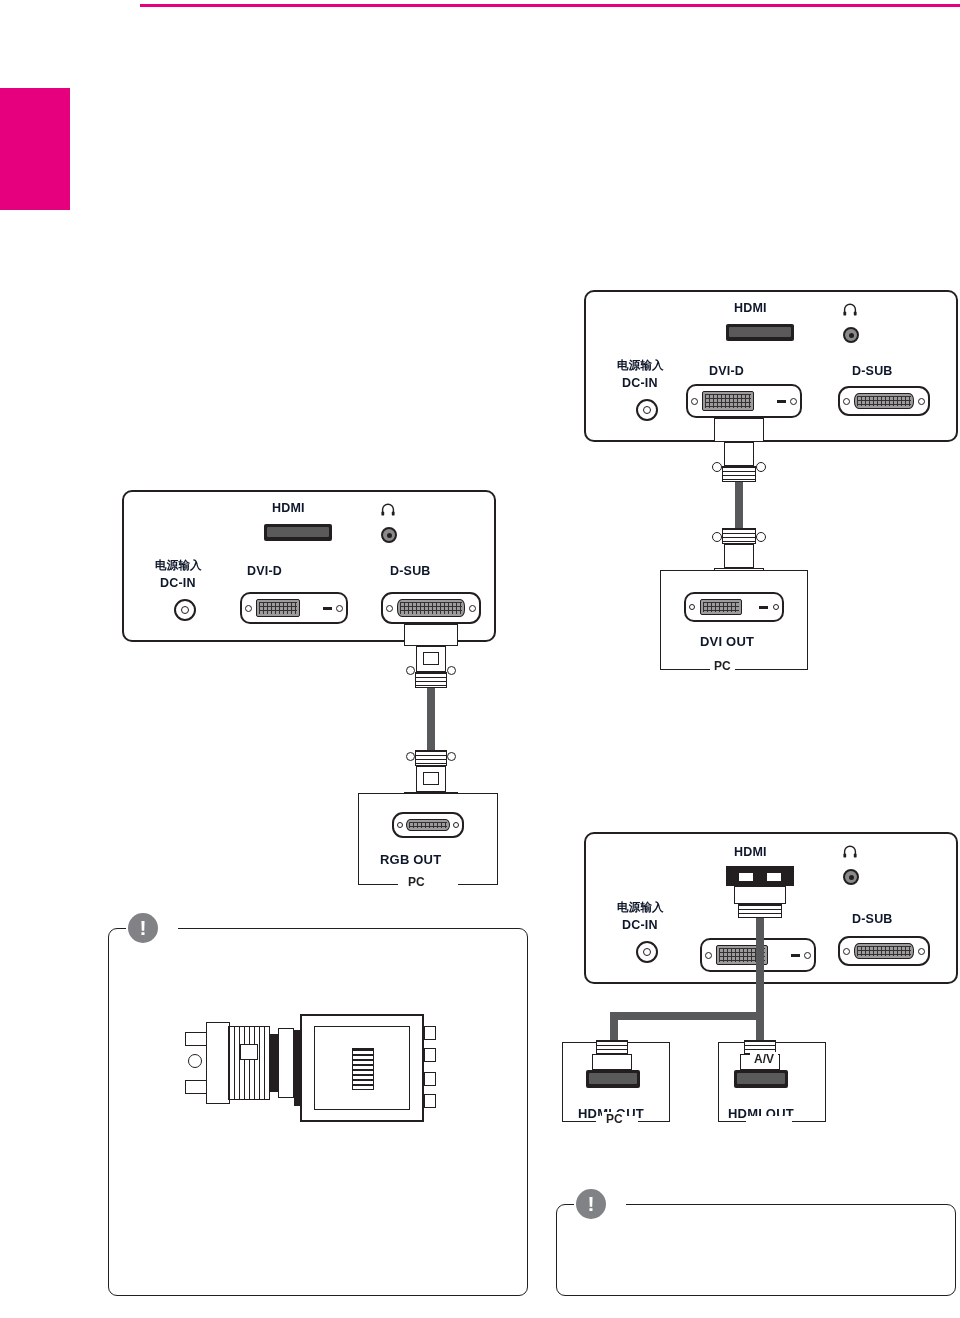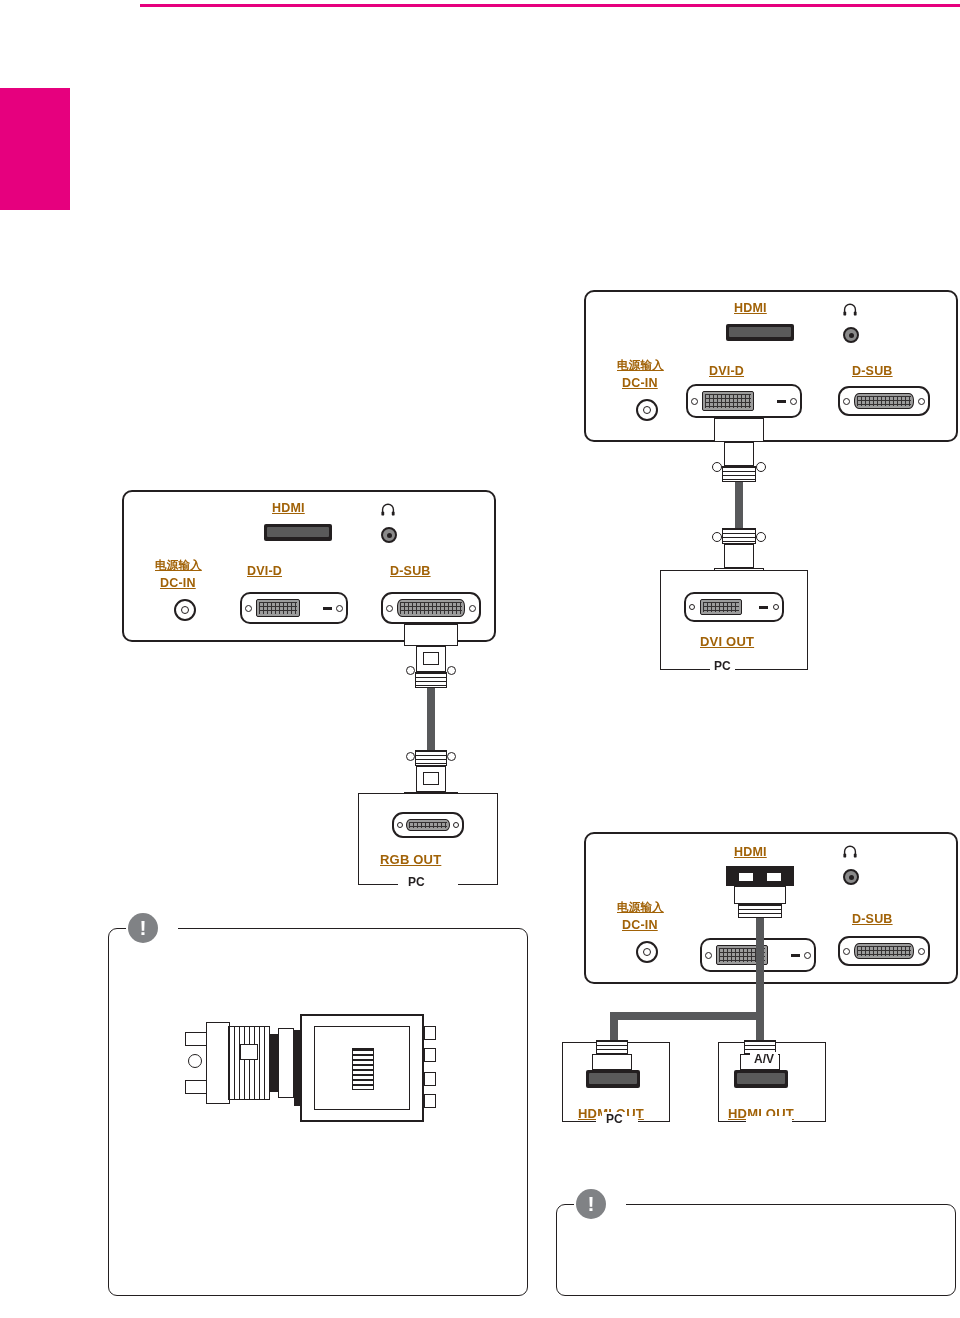--- a/index.html
+++ b/index.html
@@ -45,23 +45,22 @@
     background: #ffffff;
     border: 2px solid #231f20;
     border-radius: 10px;
     box-sizing: border-box;
   }
   .lbl {
     position: absolute;
     font-size: 12.5px;
     font-weight: bold;
     letter-spacing: .2px;
-    color: #a16207;
+    color: #0f172a;
     white-space: nowrap;
-    text-decoration: underline;
   }
   .lbl.cn {
     font-size: 11.5px;
     font-weight: bold;
   }
 
   
   .hdmi-port {
     position: absolute;
     background: #231f20;

